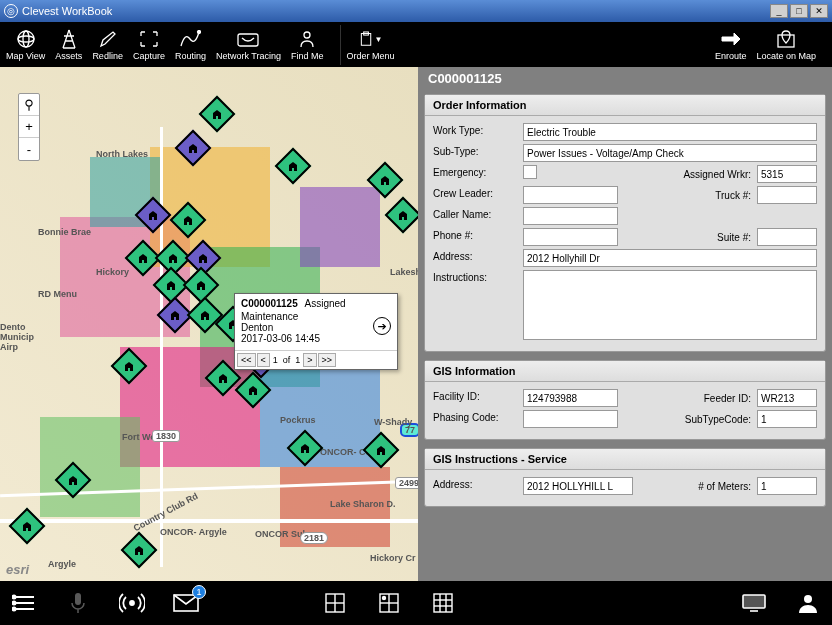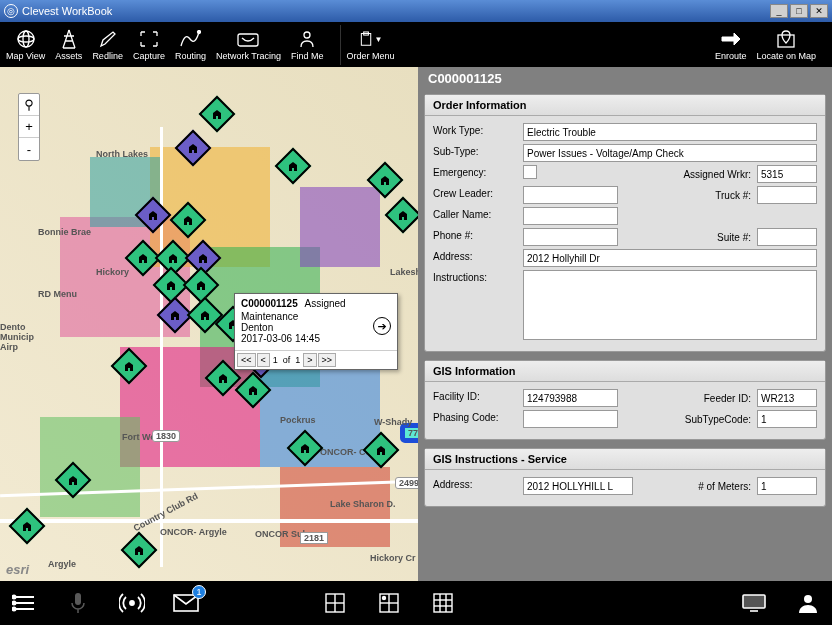--- a/index.html
+++ b/index.html
@@ -192,22 +192,22 @@
     <div class="maplabel" style="left:0px;top:255px;width:40px;white-space:normal;">Dento Municip Airp</div>
     <div class="maplabel" style="left:122px;top:365px;">Fort Worth</div>
     <div class="maplabel" style="left:160px;top:460px;">ONCOR- Argyle</div>
     <div class="maplabel" style="left:255px;top:462px;">ONCOR Sub.</div>
     <div class="maplabel" style="left:48px;top:492px;">Argyle</div>
     <div class="maplabel" style="left:370px;top:486px;">Hickory Cr</div>
     <div class="maplabel" style="left:320px;top:380px;">ONCOR- Corinth</div>
     <div class="maplabel" style="left:330px;top:432px;">Lake Sharon D.</div>
     <div class="maplabel" style="left:280px;top:320px;margin-top:28px;">Pockrus</div>
     <div class="maplabel" style="left:152px;top:363px;background:#fff;border:1px solid #999;padding:0 3px;border-radius:3px;">1830</div>
-    <div class="maplabel" style="left:400px;top:356px;background:#5eead4;border:5px solid #1d4ed8;padding:0 3px;border-radius:5px;">77</div>
-    <div class="maplabel" style="left:300px;top:465px;background:#fff;border:1px solid #999;padding:0 3px;border-radius:0;">2181</div>
+    <div class="maplabel" style="left:400px;top:356px;background:#5eead4;border:2px solid #1d4ed8;padding:0 3px;border-radius:5px;">77</div>
+    <div class="maplabel" style="left:300px;top:465px;background:#fff;border:1px solid #999;padding:0 3px;border-radius:6px;">2181</div>
     <div class="maplabel" style="left:374px;top:350px;">W-Shady</div>
     <div class="maplabel" style="left:130px;top:440px;transform:rotate(-28deg);">Country Club Rd</div>
     <div class="maplabel" style="left:395px;top:410px;background:#fff;border:1px solid #999;padding:0 3px;border-radius:3px;">2499</div>
     <div class="maplabel" style="left:390px;top:200px;">Lakesh</div>
 
     <div class="marker green" style="left:204px;top:34px;">
         <svg width="12" height="12" viewBox="0 0 12 12" fill="#000">
           <path d="M2 11V5l4-3 4 3v6H7V8H5v3z"></path>
         </svg>
       </div>

